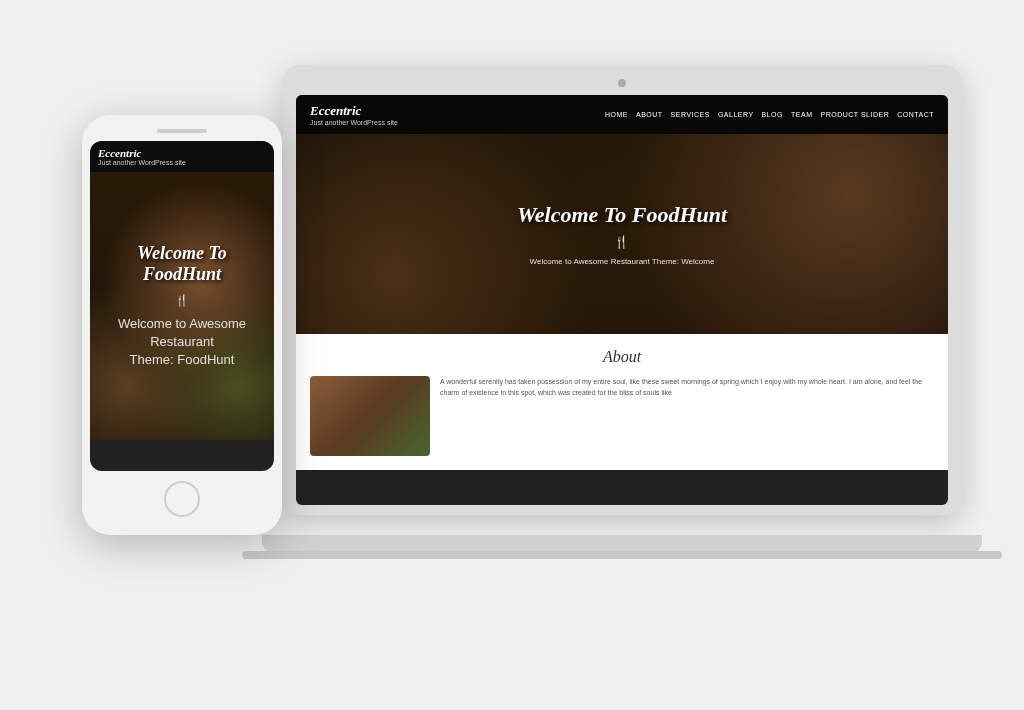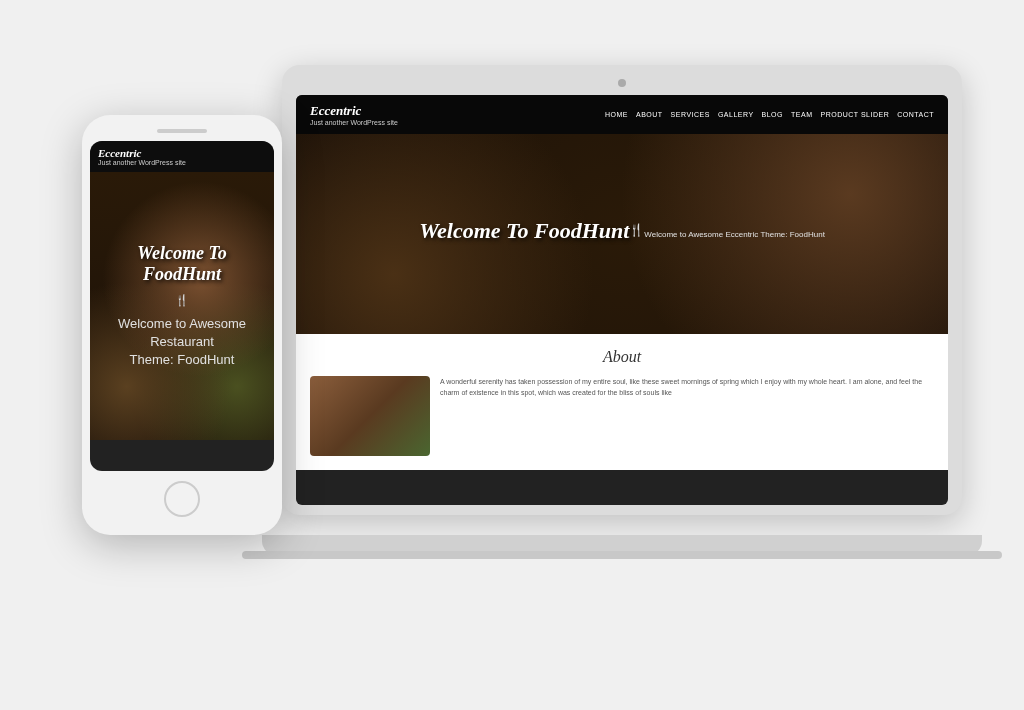--- a/index.html
+++ b/index.html
@@ -121,21 +121,21 @@
       letter-spacing: 0.5px;
       font-family: Arial, sans-serif;
     }
 
     .laptop-hero {
       position: relative;
       height: 200px;
       background: linear-gradient(rgba(0,0,0,0.5), rgba(0,0,0,0.5)),
                   radial-gradient(ellipse at 70% 50%, #3a2a1a 0%, #1a1208 100%);
       display: flex;
-      flex-direction: row;
+      flex-direction: column;
       align-items: center;
       justify-content: center;
       text-align: center;
     }
 
     .hero-food-bg {
       position: absolute;
       inset: 0;
       background:
         radial-gradient(circle at 85% 30%, #5a3a20 0%, transparent 40%),
@@ -339,21 +339,21 @@
             <span class="nav-link">TEAM</span>
             <span class="nav-link">PRODUCT SLIDER</span>
             <span class="nav-link">CONTACT</span>
           </div>
         </div>
 
         <div class="laptop-hero">
           <div class="hero-food-bg"></div>
           <h2>Welcome To FoodHunt</h2>
           <div class="hero-icon">🍴</div>
-          <p>Welcome to Awesome Eccentric Theme: FoodHunt</p>
+          <p>Welcome to Awesome Restaurant Theme: Welcome</p>
         </div>
 
         <div class="laptop-about">
           <div class="about-title">About</div>
           <div class="about-content">
             <div class="about-img"></div>
             <p class="about-text">A wonderful serenity has taken possession of my entire soul, like these sweet mornings of spring which I enjoy with my whole heart. I am alone, and feel the charm of existence in this spot, which was created for the bliss of souls like</p>
           </div>
         </div>
 

